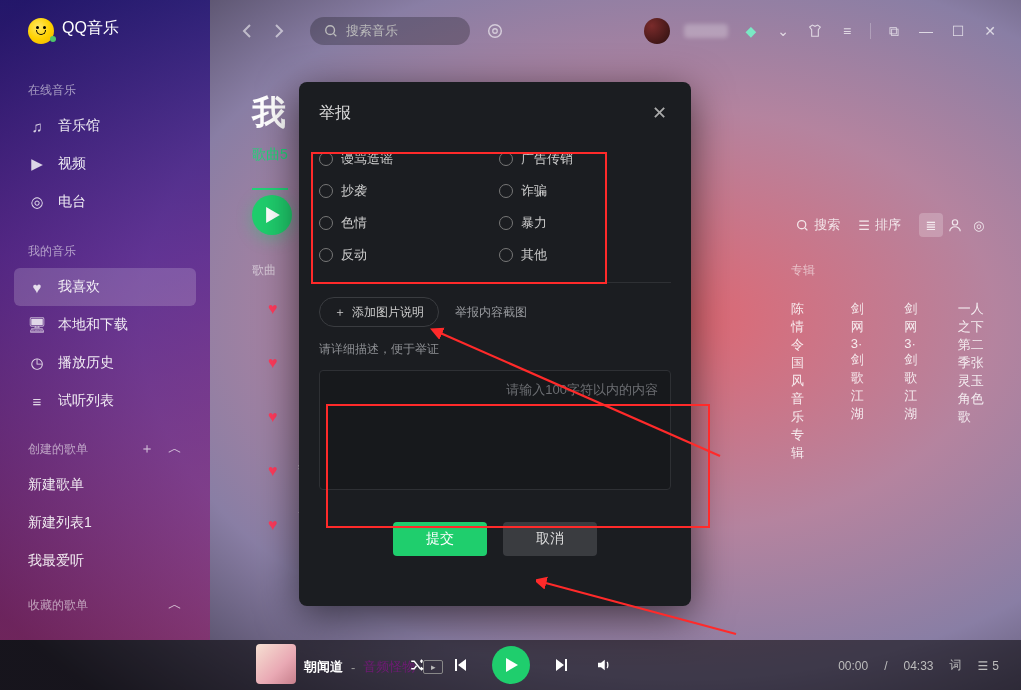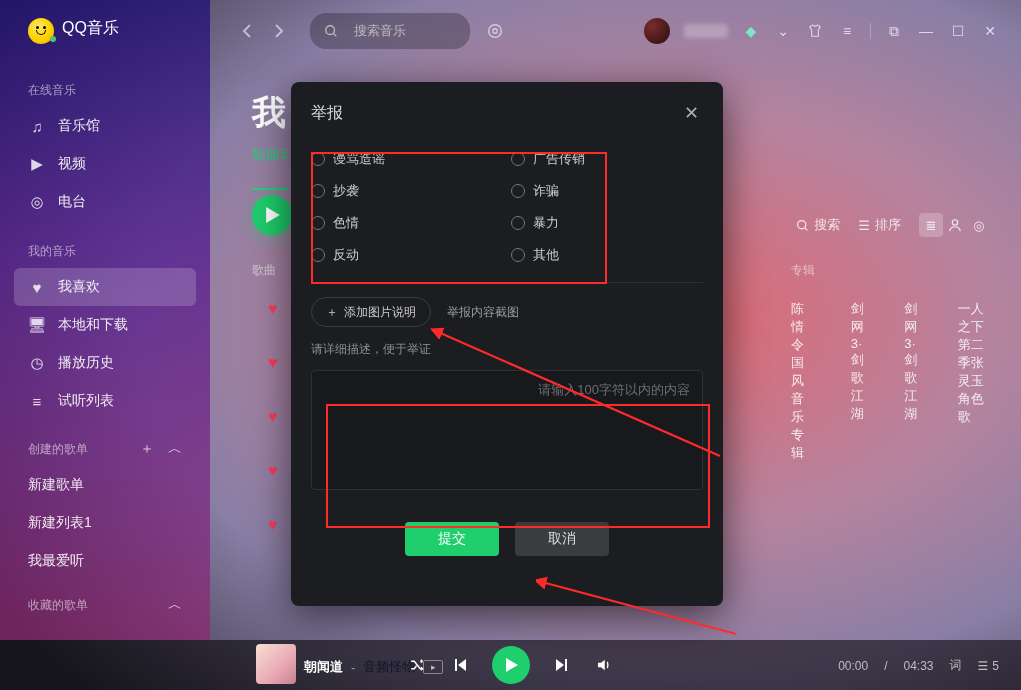--- a/index.html
+++ b/index.html
@@ -34,21 +34,21 @@
 .section-label { font-size: 12px; color: rgba(255,255,255,0.55); padding: 6px 28px 8px; display: flex; align-items: center; justify-content: space-between; }
 .section-label .actions { display:flex; gap:14px; font-size:14px; color:rgba(255,255,255,0.7); }
 .nav-item { display: flex; align-items: center; gap: 12px; padding: 10px 28px; font-size: 14px; color: rgba(255,255,255,0.9); cursor: pointer; }
 .nav-item.active { background: rgba(255,255,255,0.18); border-radius: 6px; margin: 0 14px; padding: 10px 14px; }
 .nav-item .ico { width: 18px; height: 18px; display:inline-flex; align-items:center; justify-content:center; font-size:15px; opacity:.9; }
 
 
 .topbar { position: absolute; left: 210px; top: 0; right: 0; height: 62px; display:flex; align-items:center; padding:0 22px; }
 .navarrows { display:flex; gap:2px; margin-right:16px; }
 .navbtn { width:30px; height:30px; display:flex; align-items:center; justify-content:center; color:rgba(255,255,255,.55); cursor:pointer; }
-.searchbox { display:flex; align-items:center; gap:16px; width:160px; height:36px; border-radius:16px; background:rgba(0,0,0,.25); padding:0 14px; color:#bbb; font-size:13px; }
+.searchbox { display:flex; align-items:center; gap:8px; width:160px; height:28px; border-radius:16px; background:rgba(0,0,0,.25); padding:0 14px; color:#bbb; font-size:13px; }
 .timer-ico { margin-left:14px; width:22px; height:22px; display:flex; align-items:center; justify-content:center; color:rgba(255,255,255,.6); }
 .top-right { margin-left:auto; display:flex; align-items:center; gap:14px; color:rgba(255,255,255,.7); font-size:14px; }
 .avatar { width:26px; height:26px; border-radius:50%; background:radial-gradient(circle at 30% 30%,#7a2b2b,#2b0f0f); }
 .blurname { width:44px; height:14px; background:rgba(255,255,255,.25); border-radius:4px; filter:blur(2px); }
 .topico { width:18px; height:18px; display:inline-flex; align-items:center; justify-content:center; cursor:pointer; }
 .divider-v { width:1px; height:16px; background:rgba(255,255,255,.25); }
 
 
 .page-title { position:absolute; left:252px; top:90px; font-size:34px; font-weight:700; color:#fff; }
 .tabs { position:absolute; left:252px; top:146px; display:flex; gap:28px; font-size:14px; }
@@ -66,21 +66,21 @@
 
 .listhead { position:absolute; left:252px; top:262px; right:30px; display:flex; font-size:12px; color:rgba(255,255,255,.55); }
 .listhead .c1 { width:40px; } .listhead .c-album { margin-left:auto; width:200px; }
 .hearts { position:absolute; left:268px; top:300px; display:flex; flex-direction:column; gap:36px; }
 .heart { width:18px; height:18px; color:#ff3b5c; }
 .listchar { position:absolute; left:298px; font-size:14px; color:#fff; }
 .albumcol { position:absolute; right:30px; top:300px; width:200px; display:flex; flex-direction:row; gap:36px; font-size:13px; color:rgba(255,255,255,.85); }
 
 
 .backdrop { position:absolute; left:210px; top:62px; right:0; bottom:50px; background:rgba(0,0,0,.0); }
-.modal { position:absolute; left:291px; top:82px; width:432px; height:524px; background:#1b1d21; border-radius:8px; box-shadow:0 10px 40px rgba(0,0,0,.6); color:#ddd; }
+.modal { position:absolute; left:299px; top:82px; width:392px; height:524px; background:#1b1d21; border-radius:8px; box-shadow:0 10px 40px rgba(0,0,0,.6); color:#ddd; }
 .modal-head { display:flex; align-items:center; justify-content:space-between; padding:16px 20px 6px; }
 .modal-title { font-size:16px; }
 .close-x { font-size:18px; color:#aaa; cursor:pointer; padding:4px; }
 .reason-grid { margin:10px 20px 12px; display:grid; grid-template-columns:1fr 1fr; row-gap:14px; column-gap:8px; padding:6px 0; }
 .reason { display:flex; align-items:center; gap:8px; font-size:13px; color:#ccc; cursor:pointer; }
 .radio { width:14px; height:14px; border:1.5px solid #777; border-radius:50%; flex:none; }
 .hr { height:1px; background:#2e3034; margin:4px 20px 14px; }
 .addrow { display:flex; align-items:center; gap:16px; padding:0 20px 10px; }
 .addbtn { display:flex; align-items:center; gap:6px; height:30px; padding:0 14px; border:1px solid #3a3c40; border-radius:15px; font-size:12px; color:#ccc; cursor:pointer; }
 .linktxt { font-size:12px; color:#9a9ca0; cursor:pointer; }
@@ -95,21 +95,21 @@
 
 
 .anno { position:absolute; border:2px solid #ff2a2a; pointer-events:none; z-index:50; }
 .arrow-svg { position:absolute; z-index:51; pointer-events:none; }
 
 
 .player { position:absolute; left:0; bottom:0; width:1021px; height:50px; background:rgba(0,0,0,.55); display:flex; align-items:center; padding:0 22px 0 252px; color:#ddd; }
 .thumb { position:absolute; left:256px; bottom:6px; width:40px; height:40px; border-radius:4px; background:linear-gradient(135deg,#f6e0d2 0%,#e9a9b4 60%,#c77f8c 100%); }
 .trackinfo { position:absolute; left:304px; bottom:14px; display:flex; align-items:center; gap:8px; font-size:13px; }
 .trackinfo .tname { color:#fff; font-weight:600; }
-.trackinfo .tartist { color:#0f172a; }
+.trackinfo .tartist { color:#701a75; }
 .mv-chip { display:inline-flex; align-items:center; justify-content:center; width:20px; height:14px; font-size:9px; border:1px solid #888; border-radius:2px; color:#bbb; }
 .controls { position:absolute; left:50%; transform:translateX(-50%); bottom:6px; display:flex; align-items:center; gap:22px; }
 .cbtn { width:20px; height:20px; color:#fff; display:flex; align-items:center; justify-content:center; cursor:pointer; }
 .playmain { width:38px; height:38px; border-radius:50%; background:#1fce6d; display:flex; align-items:center; justify-content:center; cursor:pointer; }
 .playmain svg { width:14px; height:14px; fill:#fff; margin-left:2px; }
 .timewrap { position:absolute; right:22px; bottom:16px; display:flex; align-items:center; gap:16px; font-size:12px; color:#bdbdbd; }
 .chip { display:inline-flex; align-items:center; gap:4px; }
 
 svg { display:block; }
 </style>

